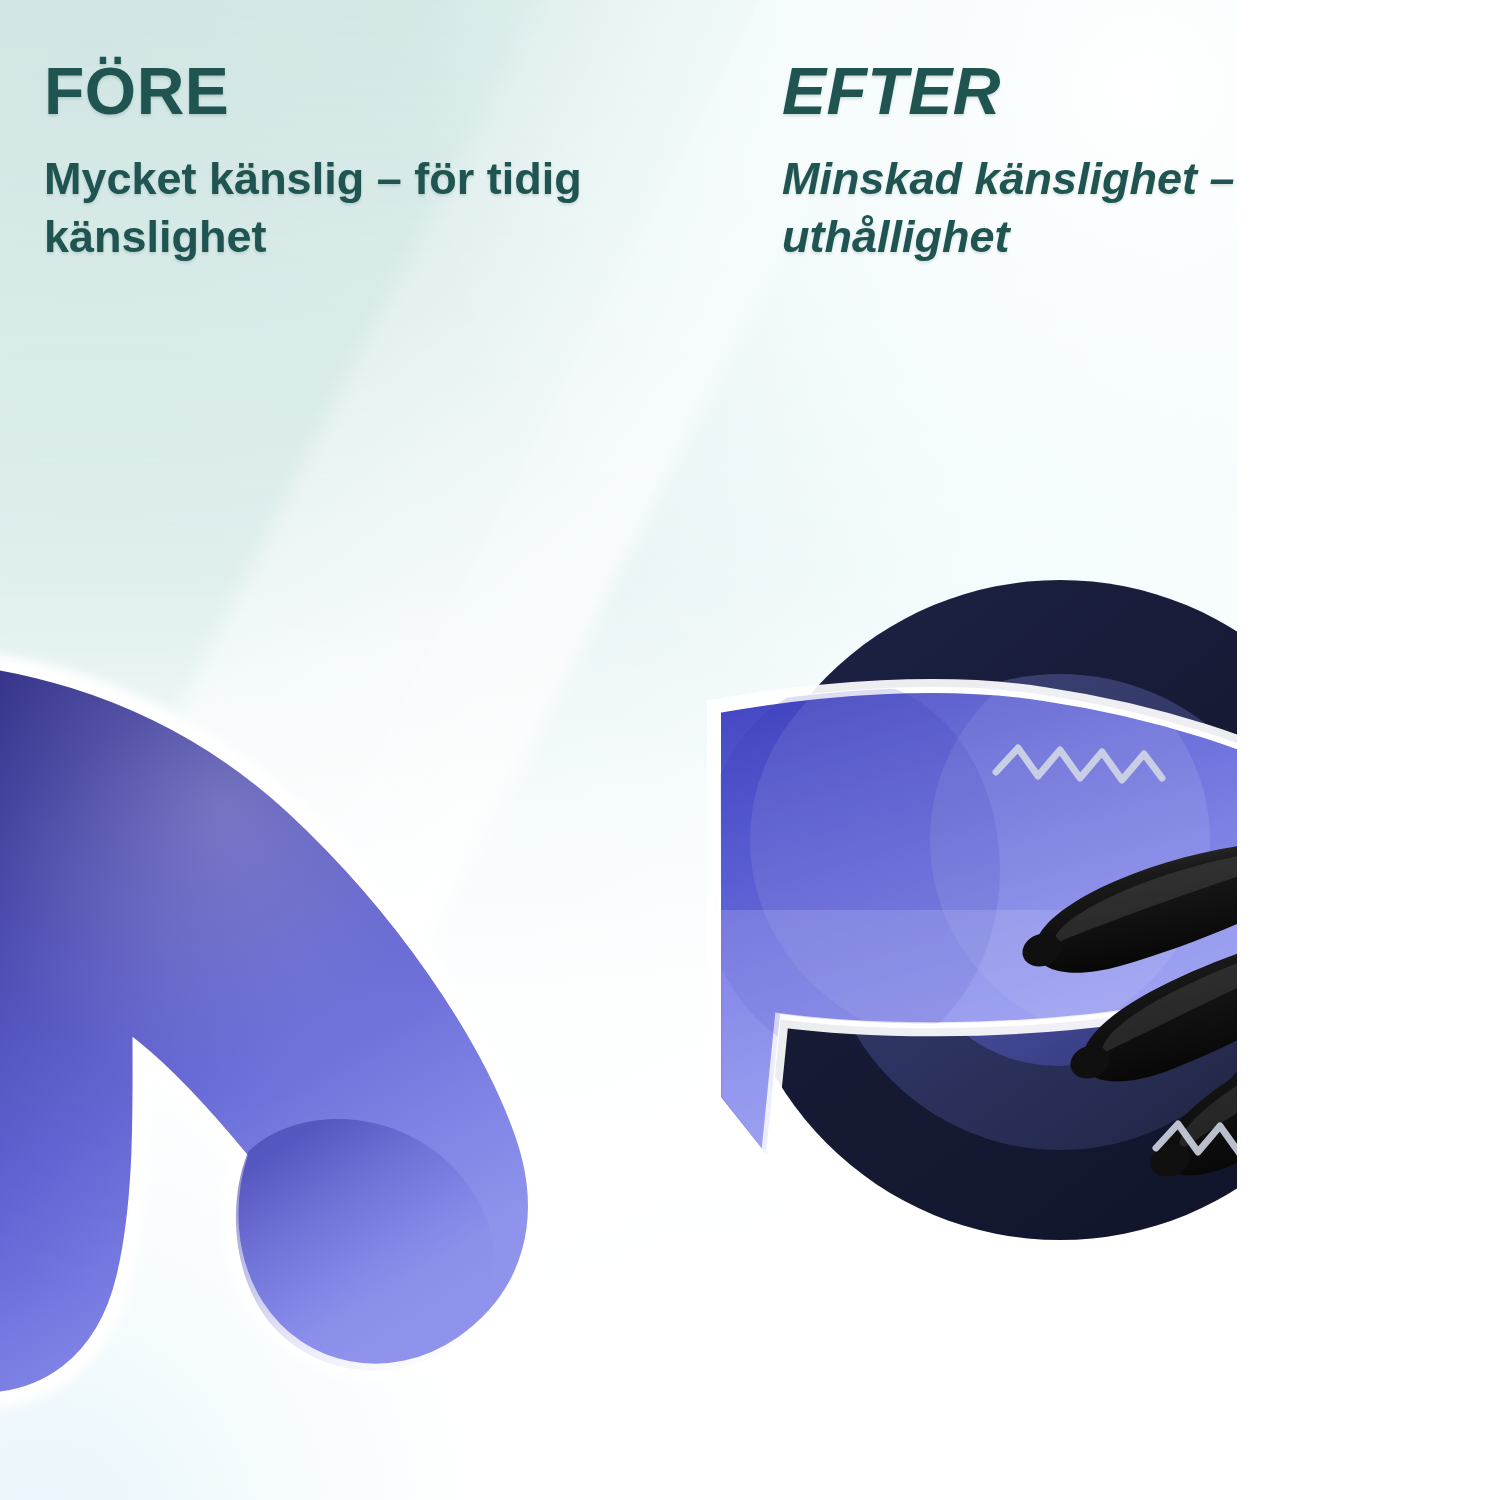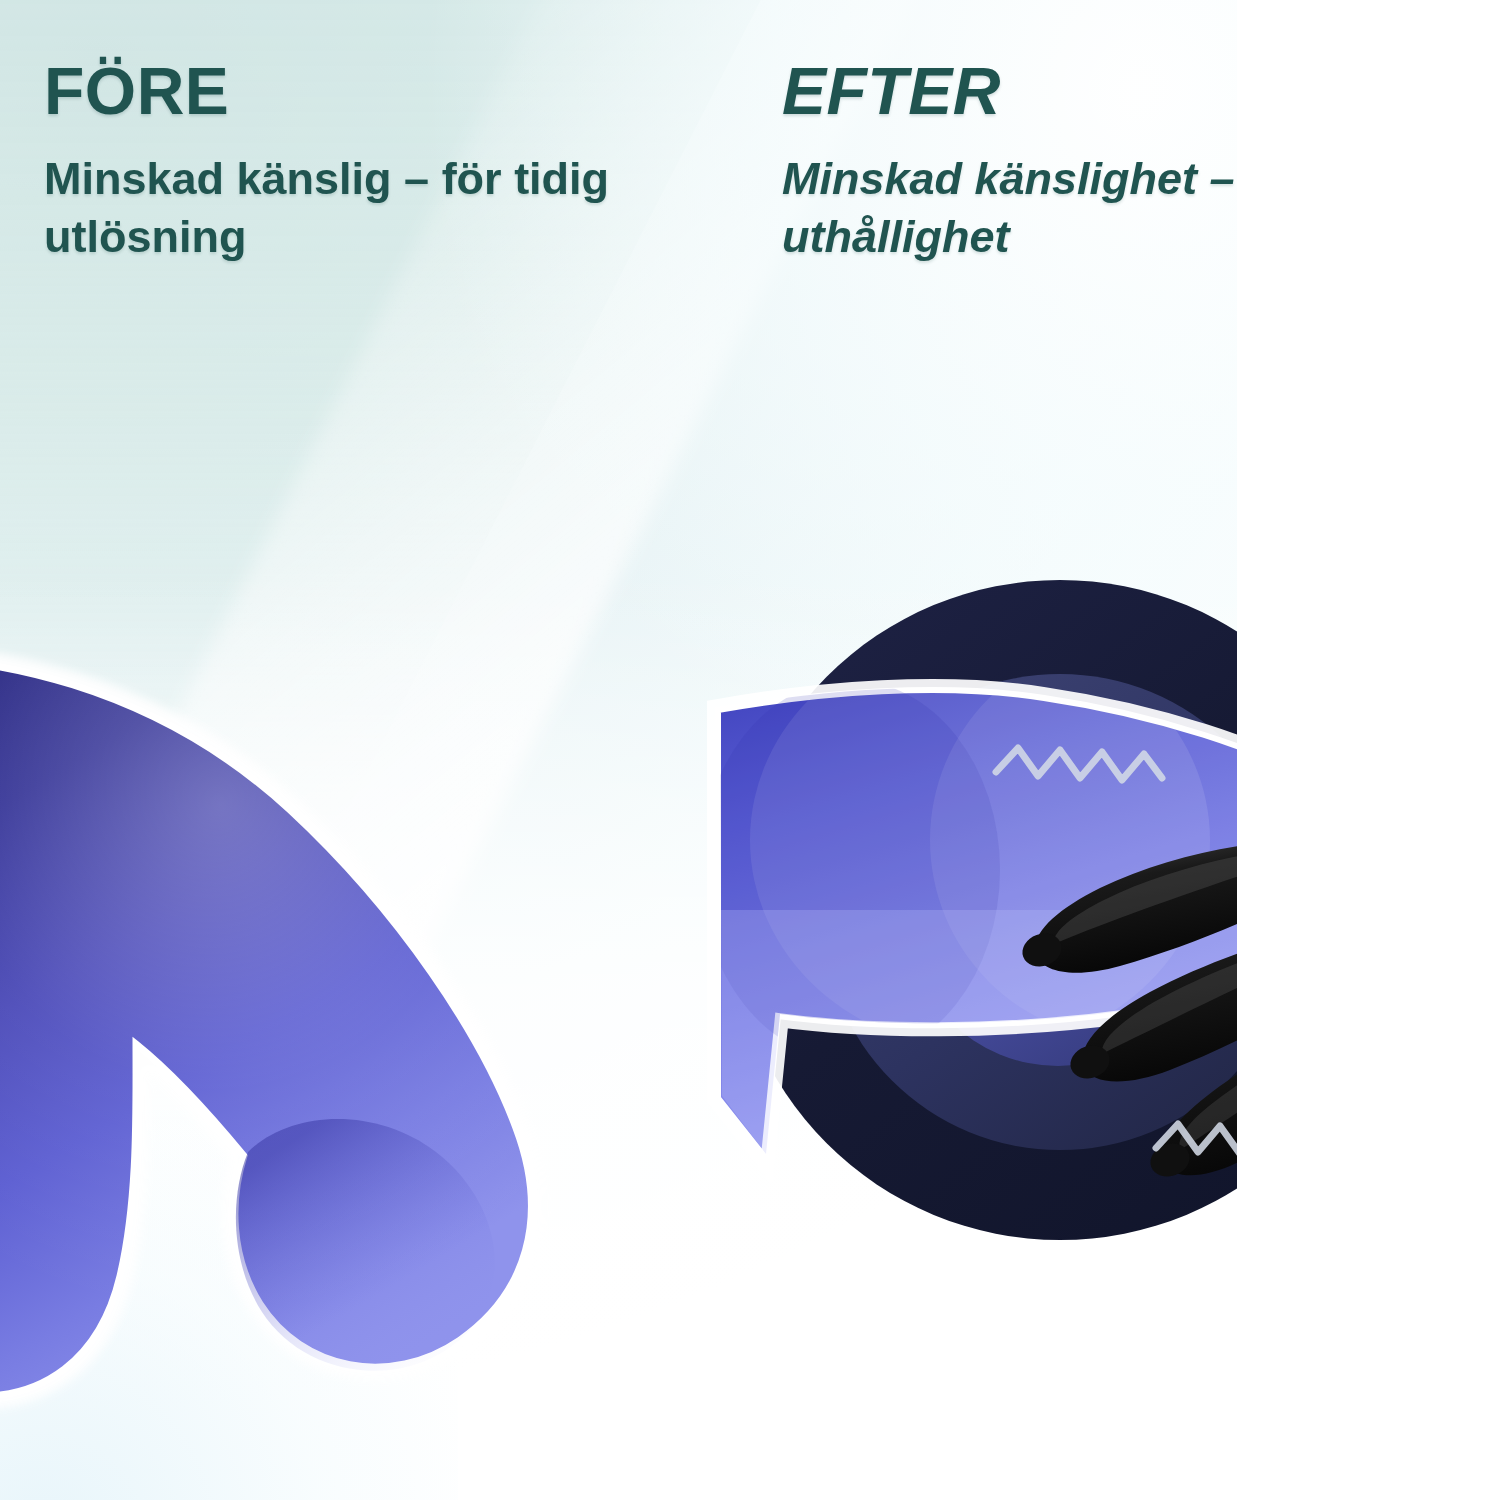--- a/index.html
+++ b/index.html
@@ -311,21 +311,21 @@
 
       <g fill="none" stroke="#d3d9e6" stroke-width="7" stroke-linecap="round" stroke-linejoin="round" opacity="0.88">
         <polyline points="296,232 318,208 338,236 360,210 380,238 402,212 422,240 444,214 462,238"></polyline>
         <polyline points="456,608 478,584 498,612 520,586 540,614 562,588 582,616 604,590 622,614"></polyline>
       </g>
     </svg>
   </div>
 
   <div class="col col-left">
     <h2 class="kicker">FÖRE</h2>
-    <p class="sub">Minskad känslig – för tidig utlösning</p>
+    <p class="sub">Mycket känslig – för tidig känslighet</p>
   </div>
 
   <div class="col col-right">
     <h2 class="kicker">EFTER</h2>
     <p class="sub">Minskad känslighet – ökad uthållighet</p>
   </div>
 
 </div>
 
 </body></html>

